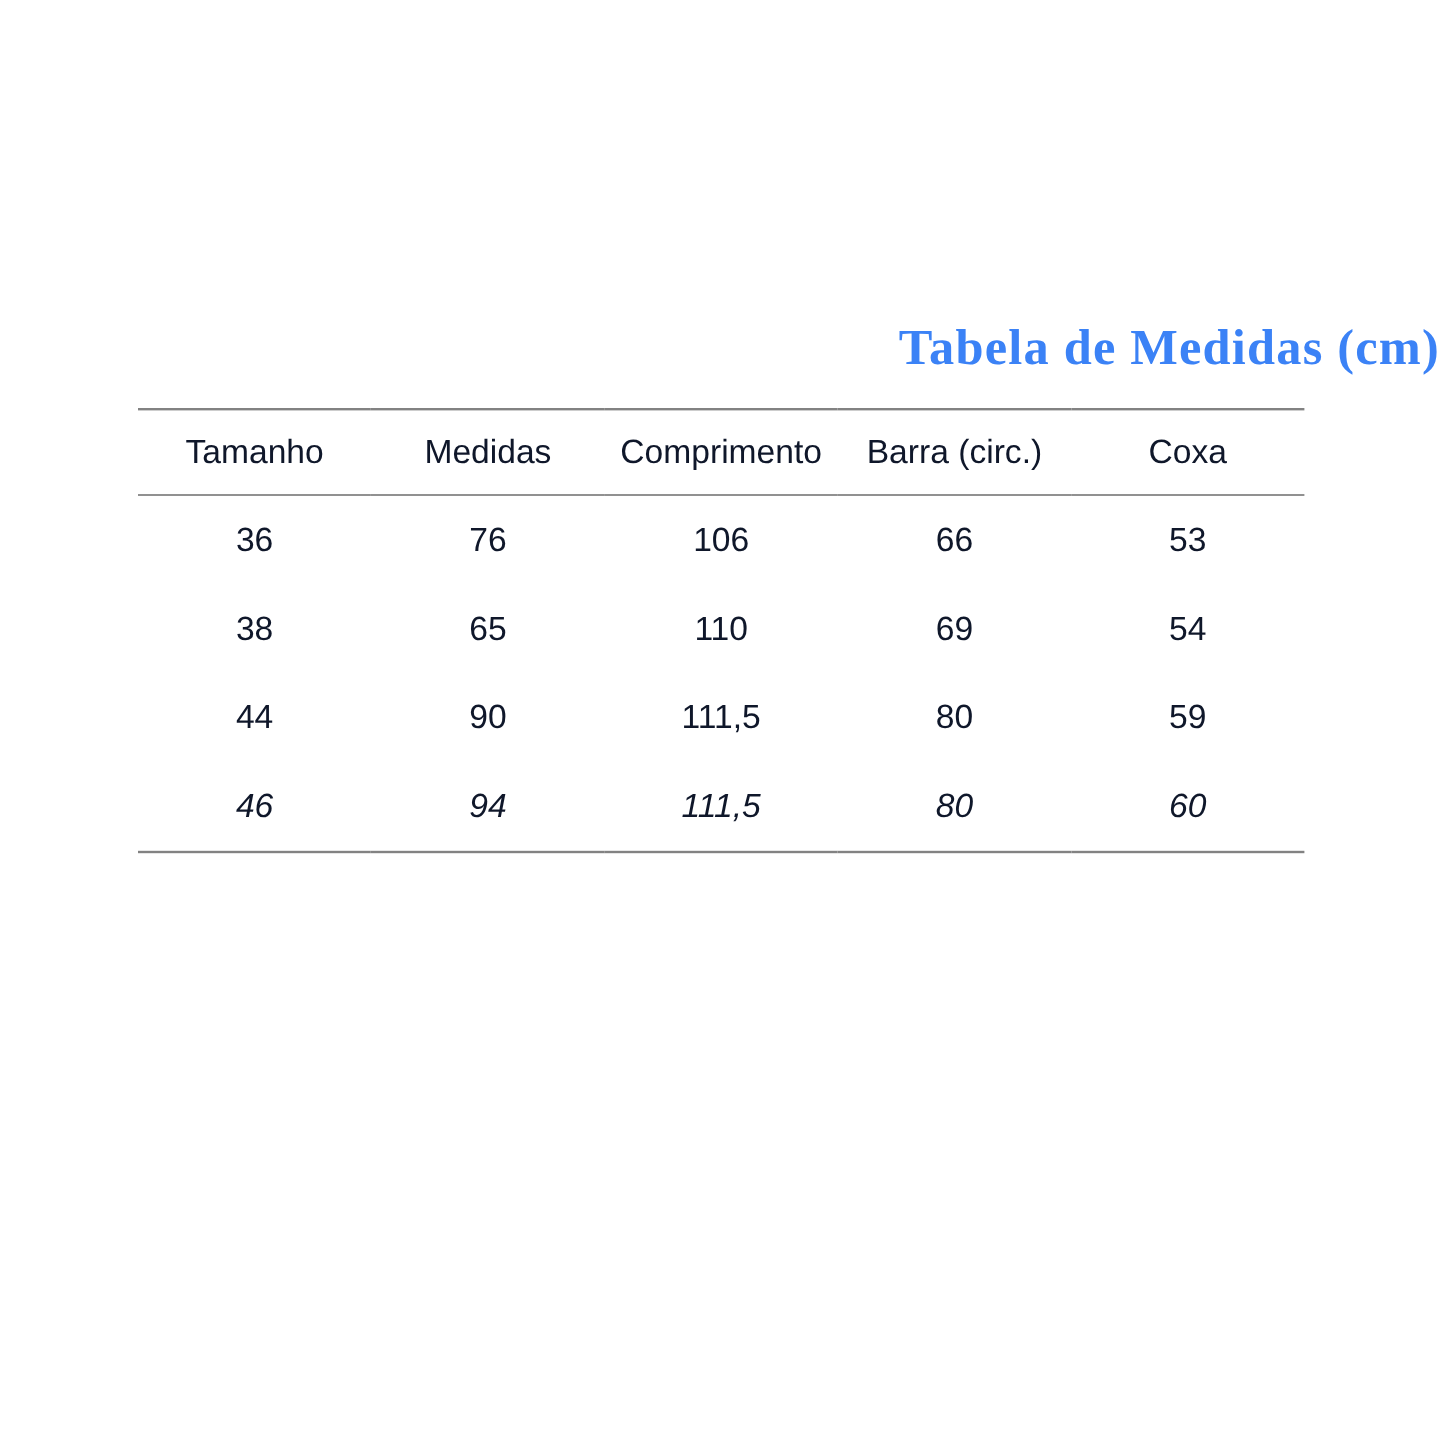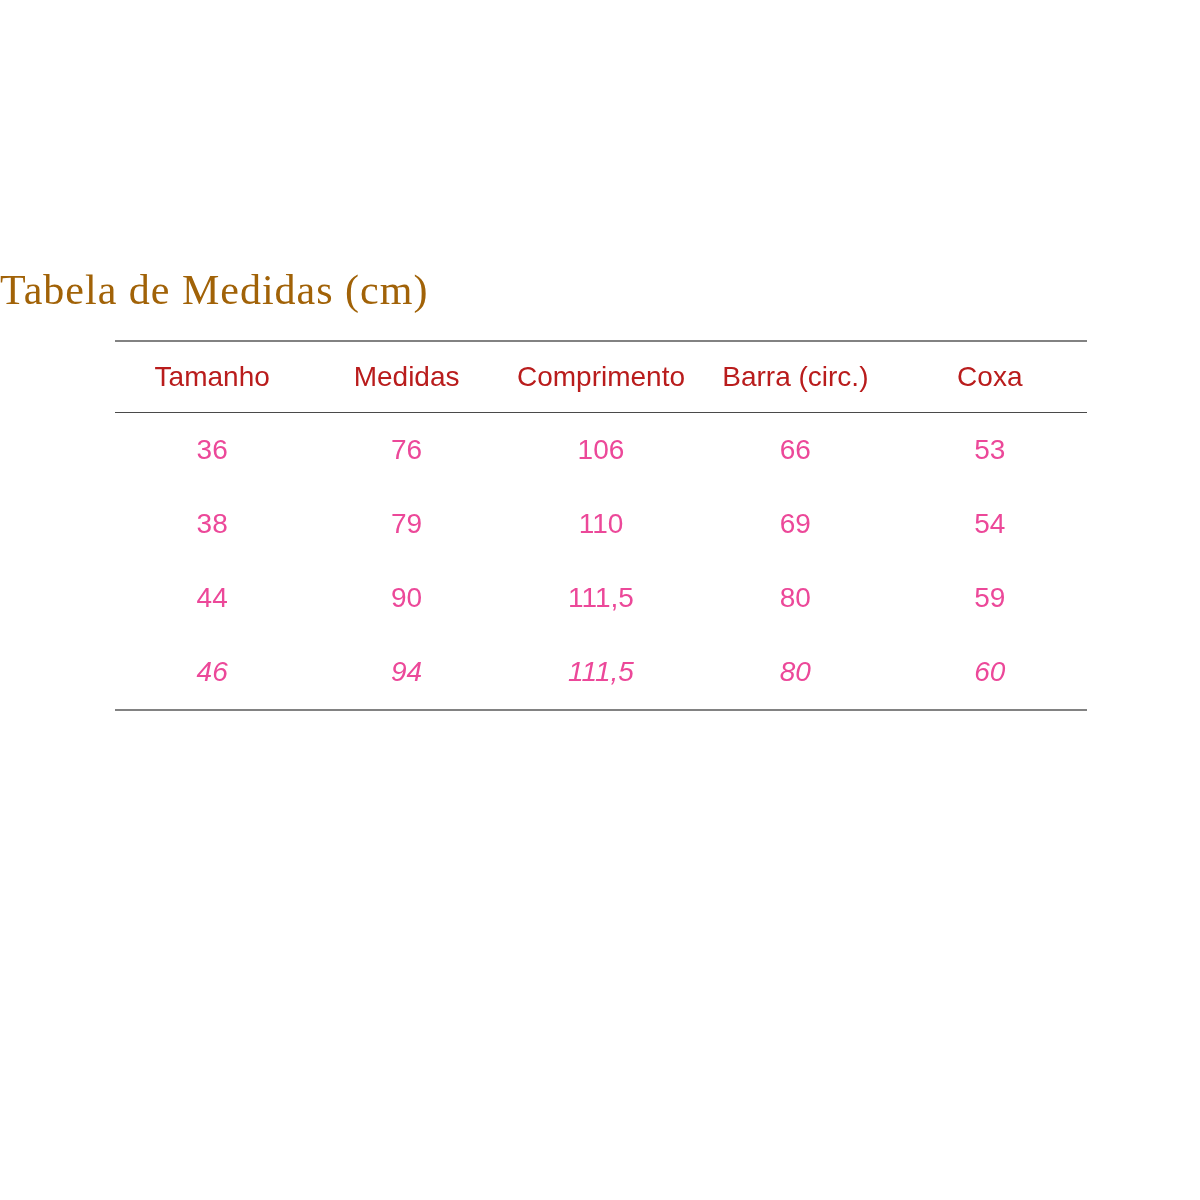--- a/index.html
+++ b/index.html
@@ -13,52 +13,52 @@
     height: 1200px;
     background: #ffffff;
     font-family: "Liberation Sans", sans-serif;
     overflow: hidden;
   }
   .chart-title {
     position: absolute;
     top: 266px;
     left: 0;
     width: 100%;
-    text-align: left;
+    text-align: right;
     font-family: "Liberation Serif", serif;
-    font-weight: 400;
+    font-weight: 700;
     font-size: 42px;
     letter-spacing: 1px;
-    color: #a16207;
+    color: #3b82f6;
   }
   table.size-table {
     position: absolute;
     left: 115px;
     top: 340px;
     width: 972px;
     border-collapse: collapse;
     table-layout: fixed;
   }
   table.size-table th,
   table.size-table td {
     width: 20%;
     text-align: center;
     vertical-align: middle;
     font-weight: 300;
-    color: #ec4899;
+    color: #0f172a;
     padding: 0;
   }
   table.size-table thead tr {
     height: 71px;
     border-top: 2px solid #828282;
     border-bottom: 1.5px solid #4a4a4a;
   }
   table.size-table th {
     font-size: 28px;
-    color: #b91c1c;
+    color: #0f172a;
   }
   table.size-table tbody tr {
     height: 74.5px;
   }
   table.size-table tbody tr:last-child {
     border-bottom: 2px solid #828282;
     font-style: italic;
   }
   table.size-table td {
     font-size: 28px;
@@ -84,21 +84,21 @@
     <tbody>
       <tr>
         <td>36</td>
         <td>76</td>
         <td>106</td>
         <td>66</td>
         <td>53</td>
       </tr>
       <tr>
         <td>38</td>
-        <td>79</td>
+        <td>65</td>
         <td>110</td>
         <td>69</td>
         <td>54</td>
       </tr>
       <tr>
         <td>44</td>
         <td>90</td>
         <td>111,5</td>
         <td>80</td>
         <td>59</td>

